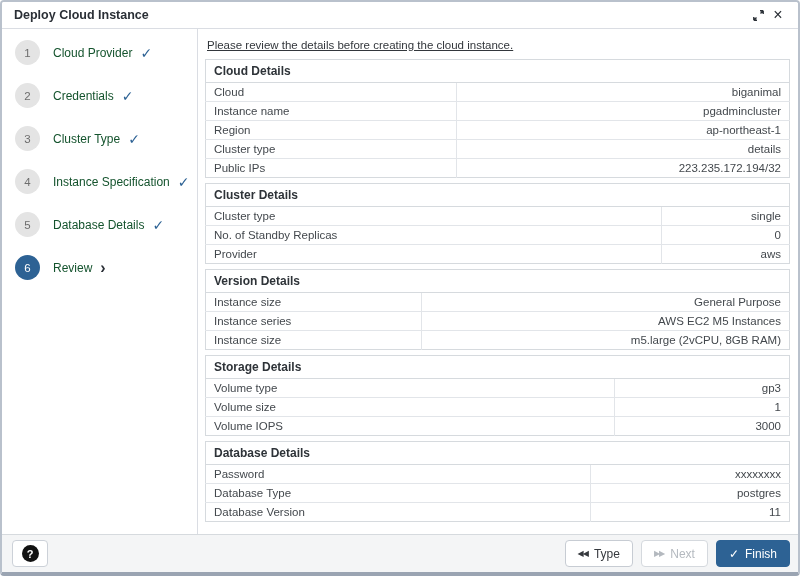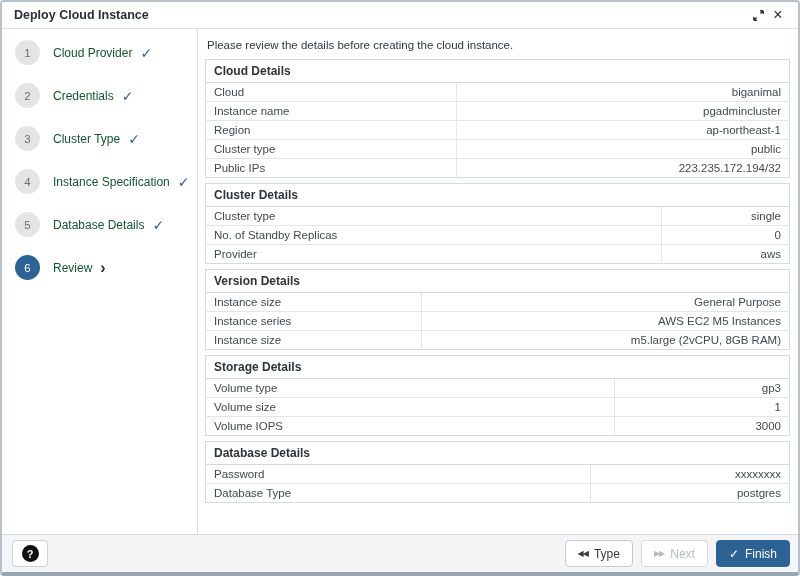--- a/index.html
+++ b/index.html
@@ -42,21 +42,21 @@
     background: #e4e4e4; color: #6d6d6d;
     display: flex; align-items: center; justify-content: center;
     font-size: 11.5px; flex: 0 0 25px;
   }
   .step.active .step-circle { background: #2d6294; color: #fff; }
   .step-label { font-size: 12px; color: #14532d; margin-left: 13px; }
   .step-check { color: #2d6294; font-size: 14px; font-weight: bold; margin-left: 8px; }
   .step-chevron { color: #2a2f36; font-size: 16px; font-weight: bold; margin-left: 8px; line-height: 1; }
   
   .content { flex: 1; background: #fff; padding: 7px 8px 0 7px; overflow: hidden; }
-  .review-note { font-size: 11.5px; color: #33373c; margin: 3px 0 8px 2px; }
+  .review-note { font-size: 11.5px; color: #33373c; margin: 3px 0 8px 2px; text-decoration: underline; }
   .detail-table {
     width: 100%; border-collapse: collapse;
     border: 1px solid #d6dade; margin-bottom: 5px;
     table-layout: fixed;
   }
   .detail-table th {
     text-align: left; font-size: 12px; font-weight: bold; color: #2e3338;
     padding: 4px 8px; border-bottom: 1px solid #d6dade;
   }
   .detail-table td {
@@ -168,21 +168,21 @@
               <tr>
                 <td class="lbl">Instance name</td>
                 <td class="val">pgadmincluster</td>
               </tr>
               <tr>
                 <td class="lbl">Region</td>
                 <td class="val">ap-northeast-1</td>
               </tr>
               <tr>
                 <td class="lbl">Cluster type</td>
-                <td class="val">public</td>
+                <td class="val">details</td>
               </tr>
               <tr>
                 <td class="lbl">Public IPs</td>
                 <td class="val">223.235.172.194/32</td>
               </tr>
             </tbody>
           </table>
           <table class="detail-table">
             <colgroup>
               <col style="width: 78%;">
@@ -269,20 +269,24 @@
               </tr>
             </thead>
             <tbody>
               <tr>
                 <td class="lbl">Password</td>
                 <td class="val">xxxxxxxx</td>
               </tr>
               <tr>
                 <td class="lbl">Database Type</td>
                 <td class="val">postgres</td>
+              </tr>
+              <tr>
+                <td class="lbl">Database Version</td>
+                <td class="val">11</td>
               </tr>
             </tbody>
           </table>
         </div>
     </div>
 
   </div>
 
   <div class="footer">
     <button class="help-btn">

